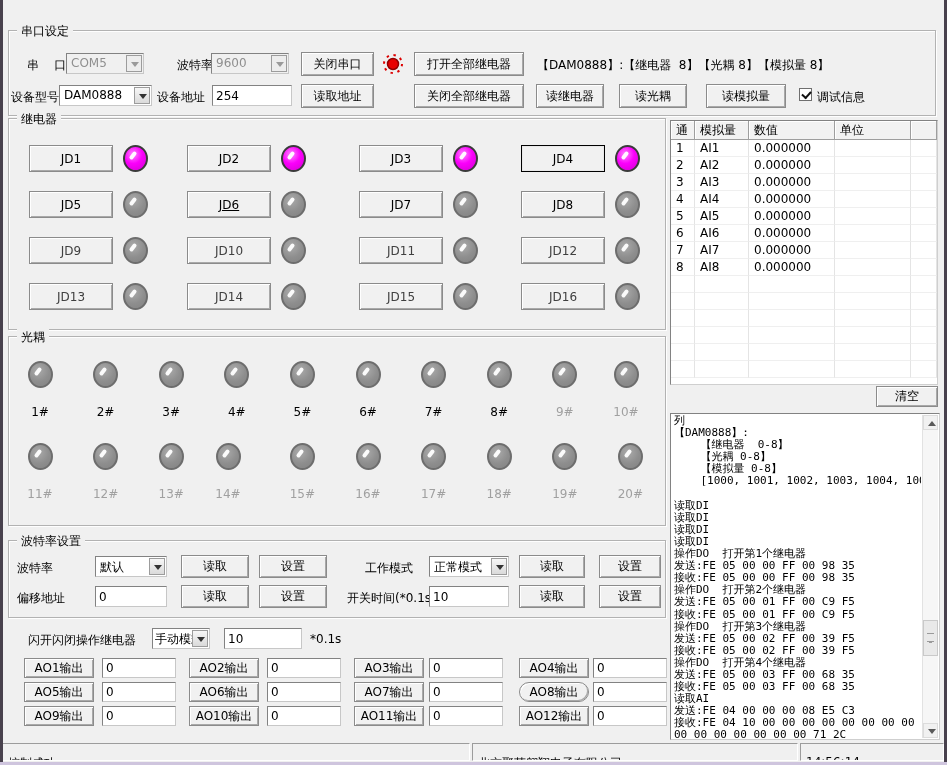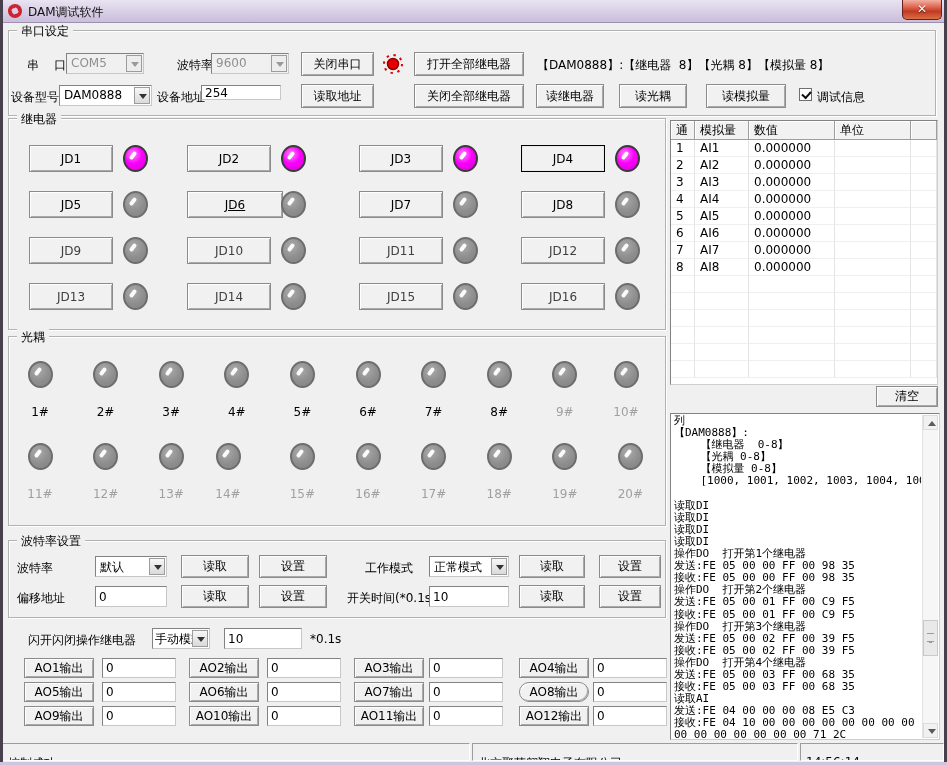--- a/index.html
+++ b/index.html
@@ -98,32 +98,20 @@
   .status-cell { position:absolute; top:1px; height:18px; border:1px solid #9c9c9c; border-bottom-color:#fff; border-right-color:#fff;
     padding:11px 0 0 5px; white-space:pre; overflow:hidden; }
 
   .led-indicator-svg { position:absolute; }
 </style>
 </head>
 <body>
 
 <div class="window">
 
-  <div class="titlebar">
-    <svg class="app-icon" viewBox="0 0 16 16">
-      <g fill="#cf2430">
-        <path id="blade" d="M8 1 C11.9 1 15 4.1 15 8 L11 8 C11 5.9 9.8 4.4 8 4.4 Z"></path>
-        <use href="#blade" transform="rotate(90 8 8)"></use>
-        <use href="#blade" transform="rotate(180 8 8)"></use>
-        <use href="#blade" transform="rotate(270 8 8)"></use>
-      </g>
-    </svg>
-    <span class="title-text">DAM调试软件</span>
-    <div class="close-btn">✕</div>
-  </div>
 
   <div class="client">
 
     <div class="group" style="left:8px; top:6px; width:928px; height:86px;">
       <span class="legend">串口设定</span>
 
       <span class="lbl" style="left:18px; top:26px;">串    口</span>
       <div class="combo disabled" style="left:57px; top:22px; width:78px; height:21px;">
         <span class="combo-text">COM5</span>
         <span class="combo-arrow"></span>
@@ -146,21 +134,21 @@
 
       <span class="lbl" style="left:528px; top:26px;">【DAM0888】:【继电器  8】【光耦 8】【模拟量 8】</span>
 
       <span class="lbl" style="left:2px; top:58px;">设备型号</span>
       <div class="combo" style="left:50px; top:54px; width:93px; height:21px;">
         <span class="combo-text">DAM0888</span>
         <span class="combo-arrow"></span>
       </div>
 
       <span class="lbl" style="left:148px; top:58px;">设备地址</span>
-      <input class="inp" style="left: 192px; top: 54px; width: 80px; height: 15px;" value="254">
+      <input class="inp" style="left: 203px; top: 54px; width: 80px; height: 21px;" value="254">
 
       <button class="btn" style="left:292px; top:53px; width:73px; height:24px;">读取地址</button>
       <button class="btn" style="left:405px; top:53px; width:110px; height:24px;">关闭全部继电器</button>
       <button class="btn" style="left:527px; top:53px; width:68px; height:24px;">读继电器</button>
       <button class="btn" style="left:610px; top:53px; width:68px; height:24px;">读光耦</button>
       <button class="btn" style="left:697px; top:53px; width:80px; height:24px;">读模拟量</button>
 
       <span class="checkbox checked" style="left:790px; top:57px;"></span>
       <span class="lbl" style="left:808px; top:58px;">调试信息</span>
     </div>
@@ -171,21 +159,21 @@
           <button class="btn" style="left: 20px; top: 26px; width: 84px; height: 27px;">JD1</button>
           <span class="led led-on" style="left: 114px; top: 26px;"></span>
           <button class="btn" style="left: 178px; top: 26px; width: 84px; height: 27px;">JD2</button>
           <span class="led led-on" style="left: 272px; top: 26px;"></span>
           <button class="btn" style="left: 350px; top: 26px; width: 84px; height: 27px;">JD3</button>
           <span class="led led-on" style="left: 444px; top: 26px;"></span>
           <button class="btn focused" style="left: 512px; top: 26px; width: 84px; height: 27px;">JD4</button>
           <span class="led led-on" style="left: 606px; top: 26px;"></span>
           <button class="btn" style="left: 20px; top: 72px; width: 84px; height: 27px;">JD5</button>
           <span class="led led-off" style="left: 114px; top: 72px;"></span>
-          <button class="btn" style="left: 178px; top: 72px; width: 96px; height: 27px; text-decoration: underline;">JD6</button>
+          <button class="btn" style="left: 178px; top: 72px; width: 84px; height: 27px; text-decoration: underline;">JD6</button>
           <span class="led led-off" style="left: 272px; top: 72px;"></span>
           <button class="btn" style="left: 350px; top: 72px; width: 84px; height: 27px;">JD7</button>
           <span class="led led-off" style="left: 444px; top: 72px;"></span>
           <button class="btn" style="left: 512px; top: 72px; width: 84px; height: 27px;">JD8</button>
           <span class="led led-off" style="left: 606px; top: 72px;"></span>
           <button class="btn disabled" disabled="" style="left: 20px; top: 118px; width: 84px; height: 27px;">JD9</button>
           <span class="led led-off" style="left: 114px; top: 118px;"></span>
           <button class="btn disabled" disabled="" style="left: 178px; top: 118px; width: 84px; height: 27px;">JD10</button>
           <span class="led led-off" style="left: 272px; top: 118px;"></span>
           <button class="btn disabled" disabled="" style="left: 350px; top: 118px; width: 84px; height: 27px;">JD11</button>

